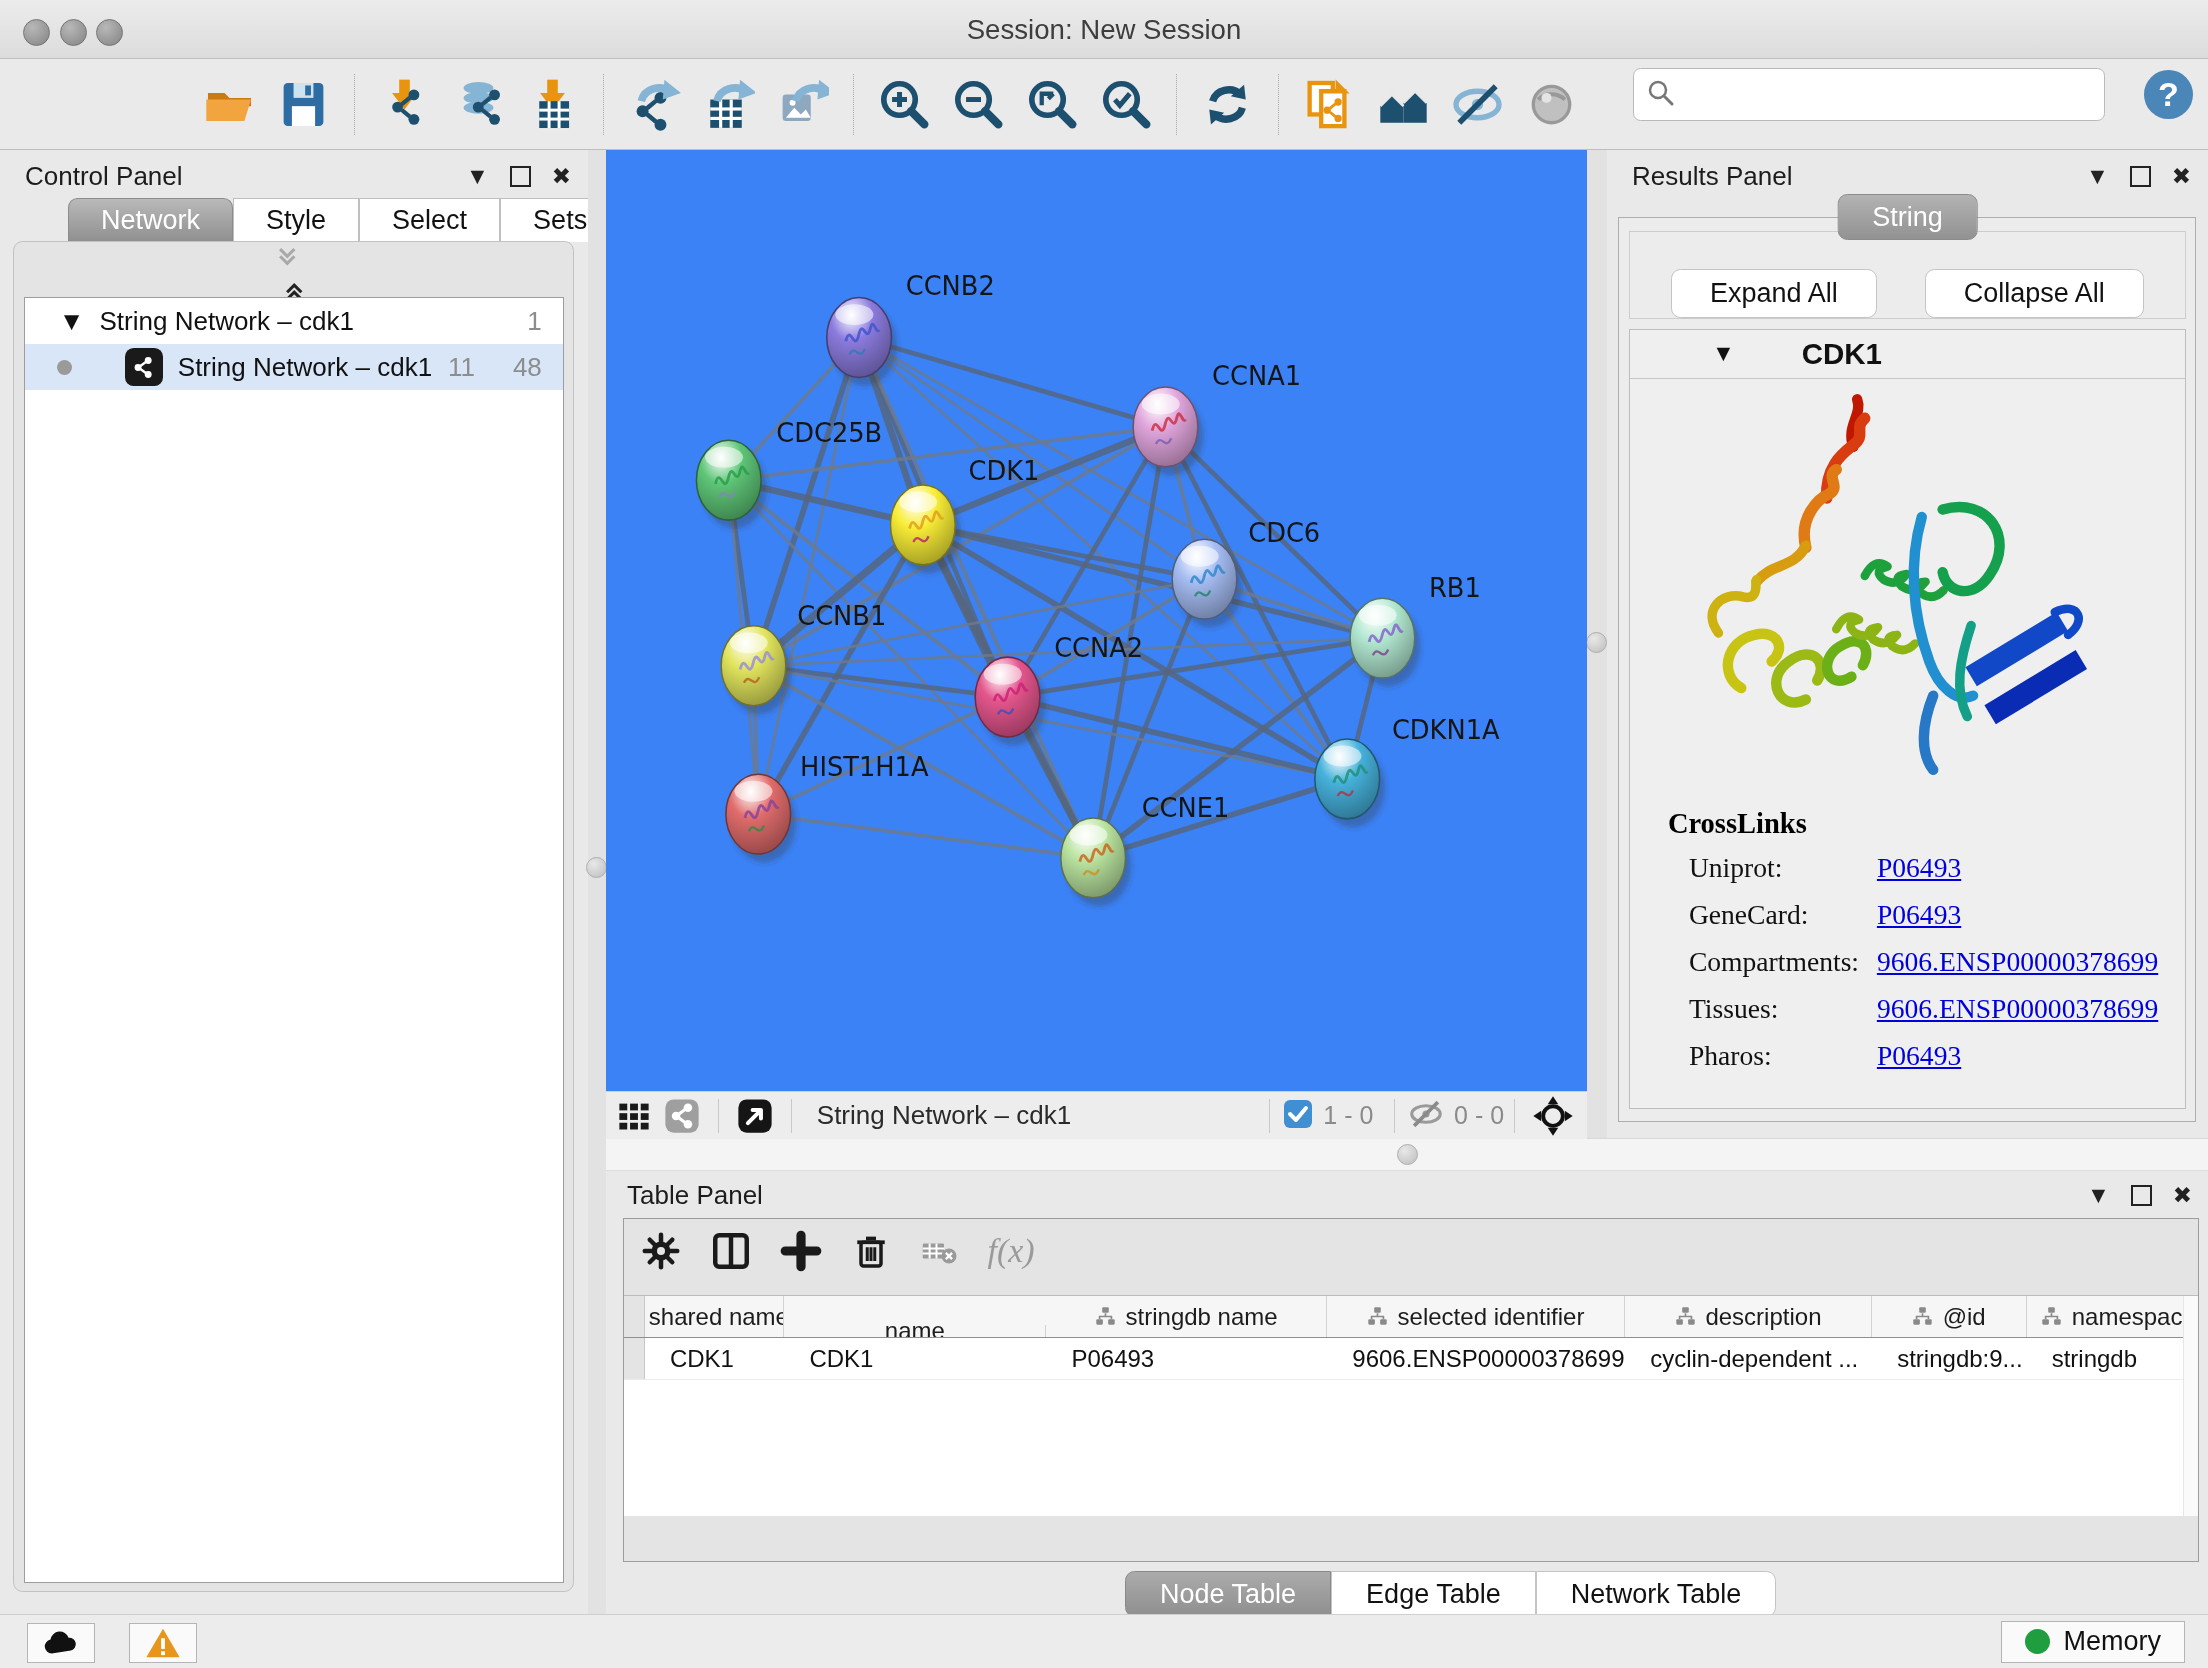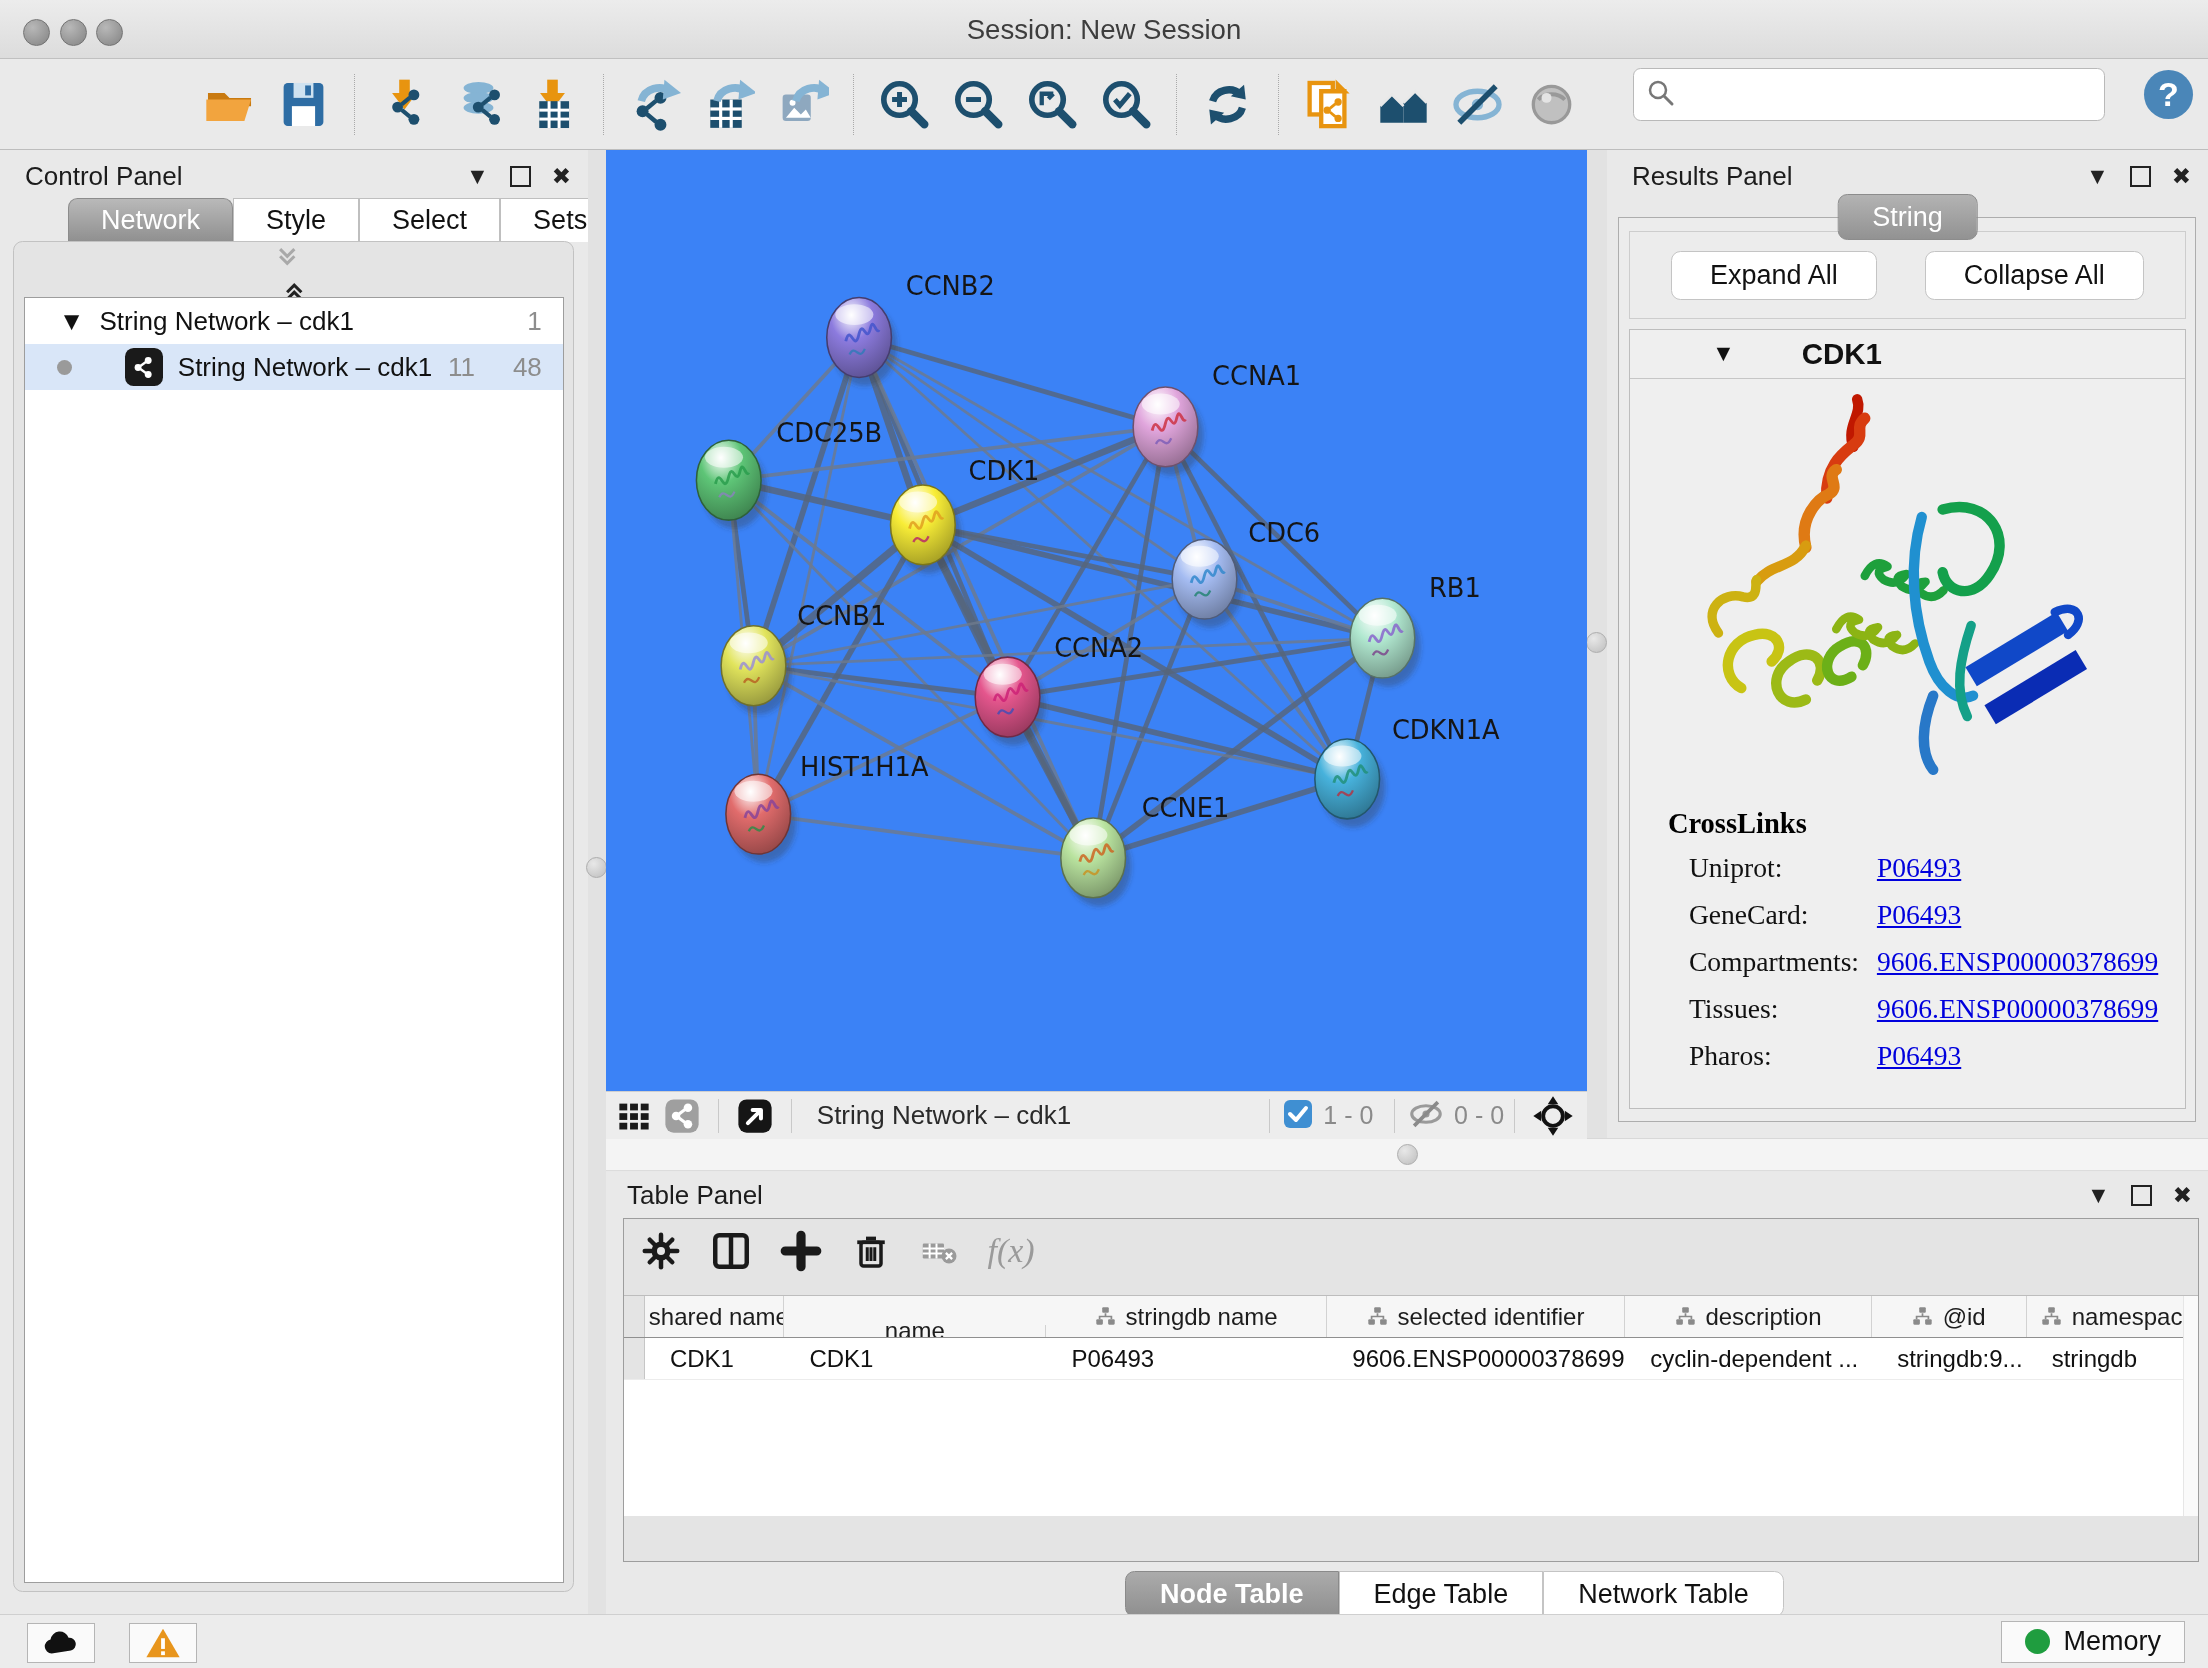--- a/index.html
+++ b/index.html
@@ -88,21 +88,21 @@
   
   #results-panel { left:1607px; top:150px; width:601px; height:988px; background:#e9e9e9; }
   #rp-head { padding:11.4px 17px 0 25px; }
   #rp-tab { position:absolute; left:50%; transform:translateX(-50%); top:44px;
     height:46px; padding:0 34px; background:linear-gradient(#b3b3b3,#929292);
     border:1px solid #8c8c8c; border-radius:9.5px; color:#fff; font-size:27px;
     display:flex; align-items:center; z-index:2; cursor:pointer; }
   #rp-box { position:absolute; left:11.4px; top:67px; width:578px; height:905px;
     background:#ececec; border:1.9px solid #adadad; }
   #rp-btnrow { margin:13.3px 9.5px 0 9.5px; height:88px; border:1px solid #cdcdcd;
-    display:flex; align-items:center; justify-content:center; gap:48px; }
+    display:flex; align-items:flex-end; justify-content:center; gap:48px; }
   .rp-btn { height:49px; padding:0 38px; background:#fff; border:1px solid #c4c4c4;
     border-radius:9.5px; font-size:27px; color:#111; cursor:pointer;
     font-family:"Liberation Sans","DejaVu Sans",sans-serif; }
   #rp-section { margin:9.5px 9.5px 0 9.5px; height:780px; border:1px solid #bdbdbd;
     background:#efefef; overflow:hidden; }
   #rp-sec-head { height:49px; display:flex; align-items:center; border-bottom:1px solid #c6c6c6;
     cursor:pointer; }
   #rp-caret { margin-left:82px; font-size:23px; color:#111; }
   #rp-gene { margin-left:67px; font-size:29.5px; font-weight:bold; color:#111; }
   #rp-desc { padding:15px 0 0 42px; font-size:27.6px; color:#111; }
@@ -132,21 +132,21 @@
     white-space:nowrap; cursor:pointer; }
   .rowhead { width:21px; background:#e4e4e4; border-right:1px solid #c6c6c6; }
   #tbl-row { display:flex; height:42px; border-bottom:1px solid #ececec; }
   .td { display:flex; align-items:center; padding-left:25px; font-size:24px; color:#111;
     overflow:hidden; white-space:nowrap; border-right:1px solid transparent; }
   #tp-vscroll { position:absolute; right:0px; top:0px; width:15px; height:299px;
     background:#fafafa; border-left:1px solid #e6e6e6; }
   #tp-tabs { position:absolute; left:519px; top:399px; display:flex; }
   .bt-tab { height:46px; padding:0 34px; display:flex; align-items:center; font-size:27px;
     background:#fff; border:1px solid #c4c4c4; color:#111; cursor:pointer; }
-  .bt-tab.first { border-radius:9.5px 0 0 9.5px;font-weight:bold; }
+  .bt-tab.first { border-radius:9.5px 0 0 9.5px; }
   .bt-tab.last { border-radius:0 9.5px 9.5px 0; }
   .bt-tab.active { background:linear-gradient(#ababab,#8f8f8f); color:#fff;
     border-color:#8a8a8a; }
 
   
   #statusbar { left:0; top:1614px; width:2208px; height:54px; background:#ececec;
     border-top:1px solid #cfcfcf; }
   .sb-btn { position:absolute; top:7.6px; width:68px; height:40px; background:#fafafa;
     border:1.9px solid #b5b5b5; display:flex; align-items:center; justify-content:center;
     cursor:pointer; }

